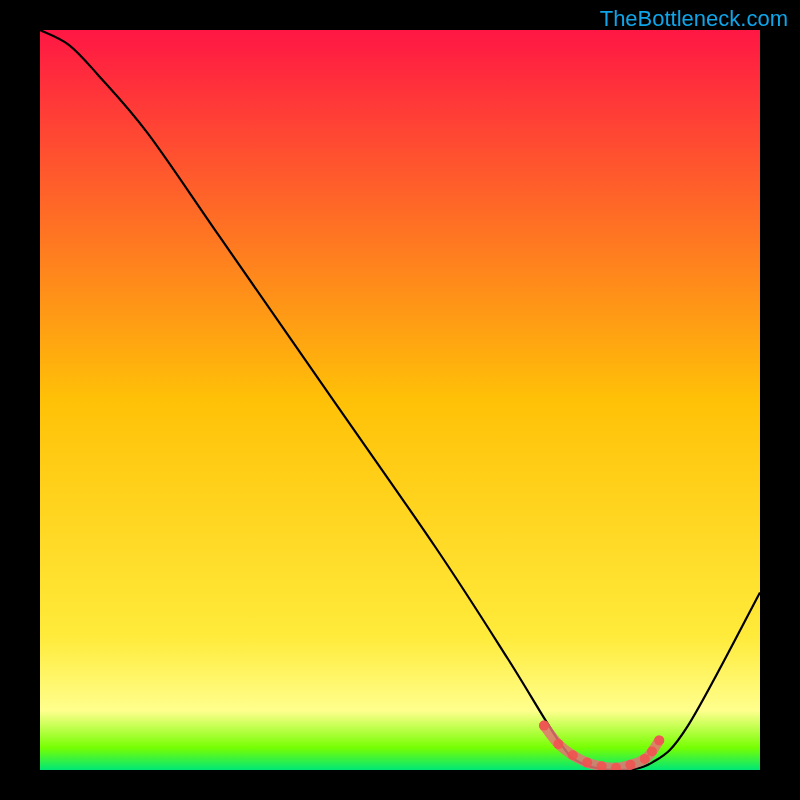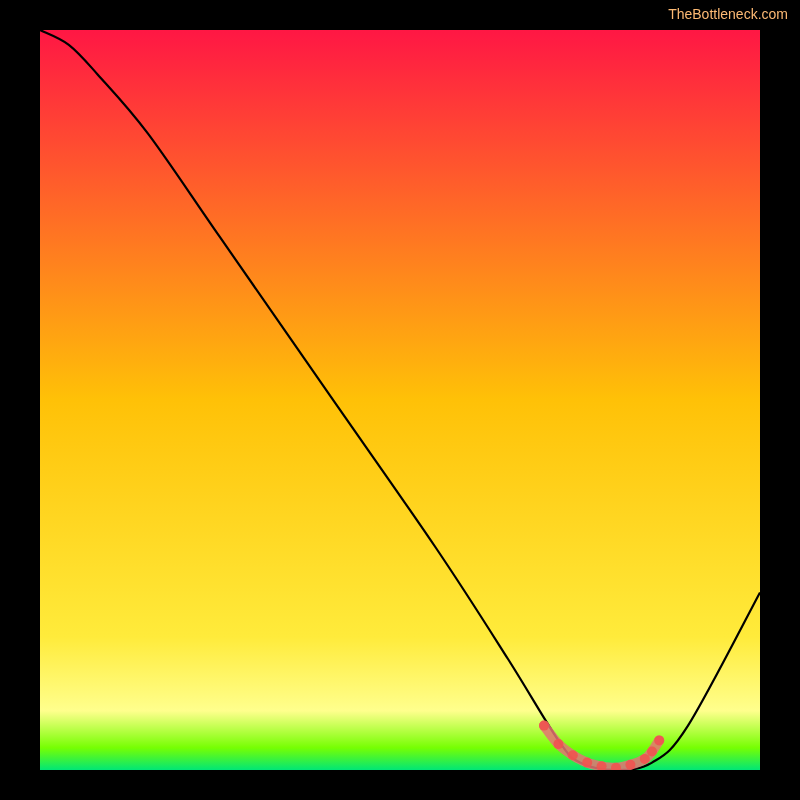--- a/index.html
+++ b/index.html
@@ -8,22 +8,22 @@
     position: relative;
     width: 800px;
     height: 800px;
     background: #000;
   }
   .watermark {
     position: absolute;
     top: 6px;
     right: 12px;
     font-family: Arial, sans-serif;
-    font-size: 14px;
-    color: #fdba74;
+    font-size: 22px;
+    color: #0ea5e9;
     font-weight: 500;
     z-index: 10;
   }
   .plot-area {
     position: absolute;
     left: 40px;
     top: 30px;
     width: 720px;
     height: 740px;
   }

